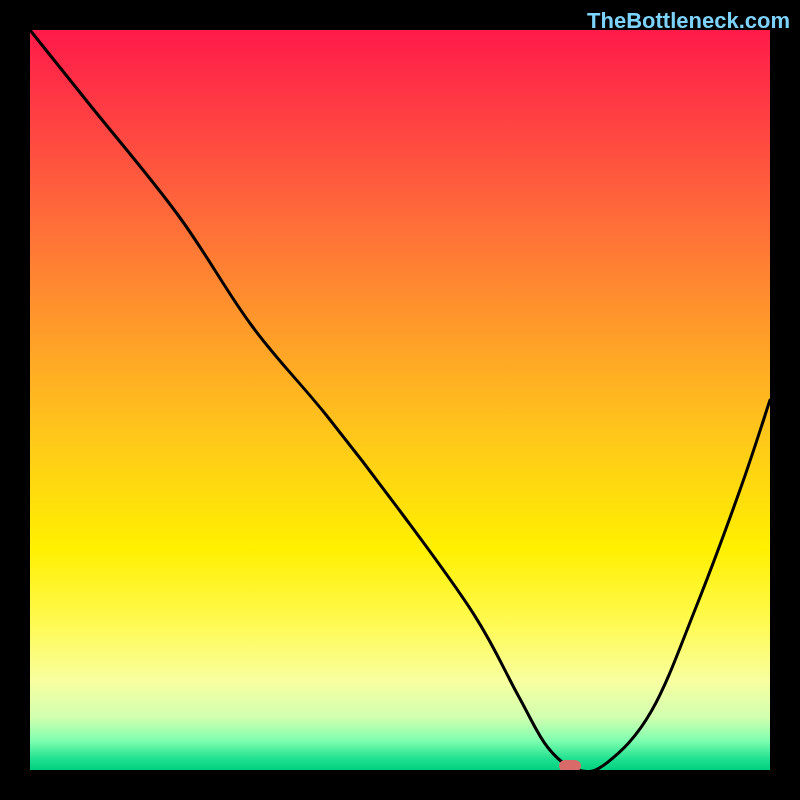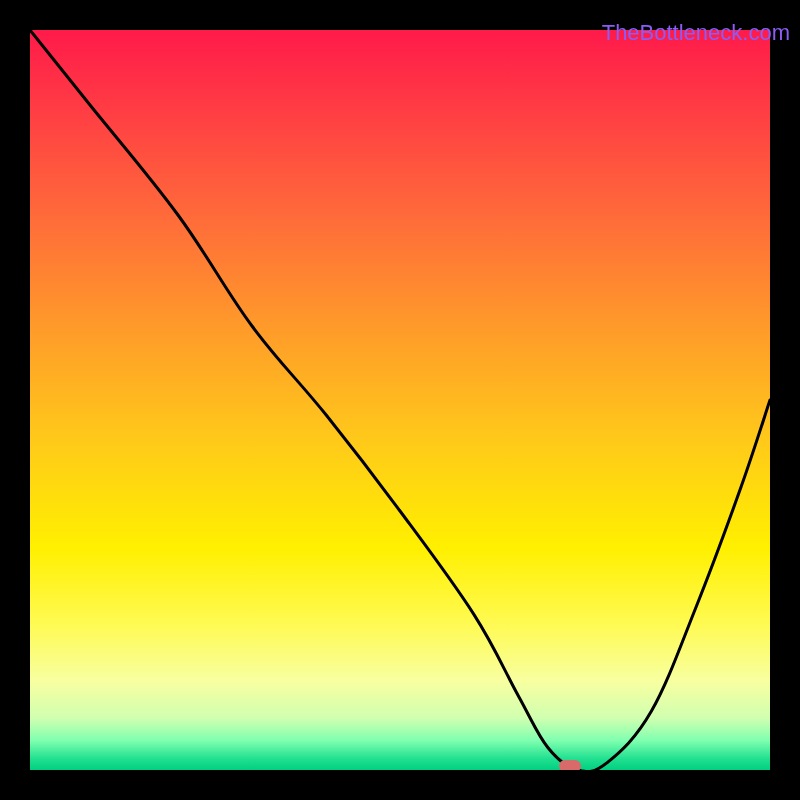--- a/index.html
+++ b/index.html
@@ -6,25 +6,25 @@
     margin: 0;
     padding: 0;
     width: 800px;
     height: 800px;
     background: #000;
     position: relative;
     font-family: Arial, sans-serif;
   }
   .watermark {
     position: absolute;
-    top: 20px;
+    top: 8px;
     right: 10px;
-    color: #8b5cf6;
+    color: #7dd3fc;
     font-size: 22px;
-    font-weight: 400;
+    font-weight: 700;
     z-index: 10;
   }
   .plot-area {
     position: absolute;
     left: 30px;
     top: 30px;
     width: 740px;
     height: 740px;
     overflow: hidden;
   }

